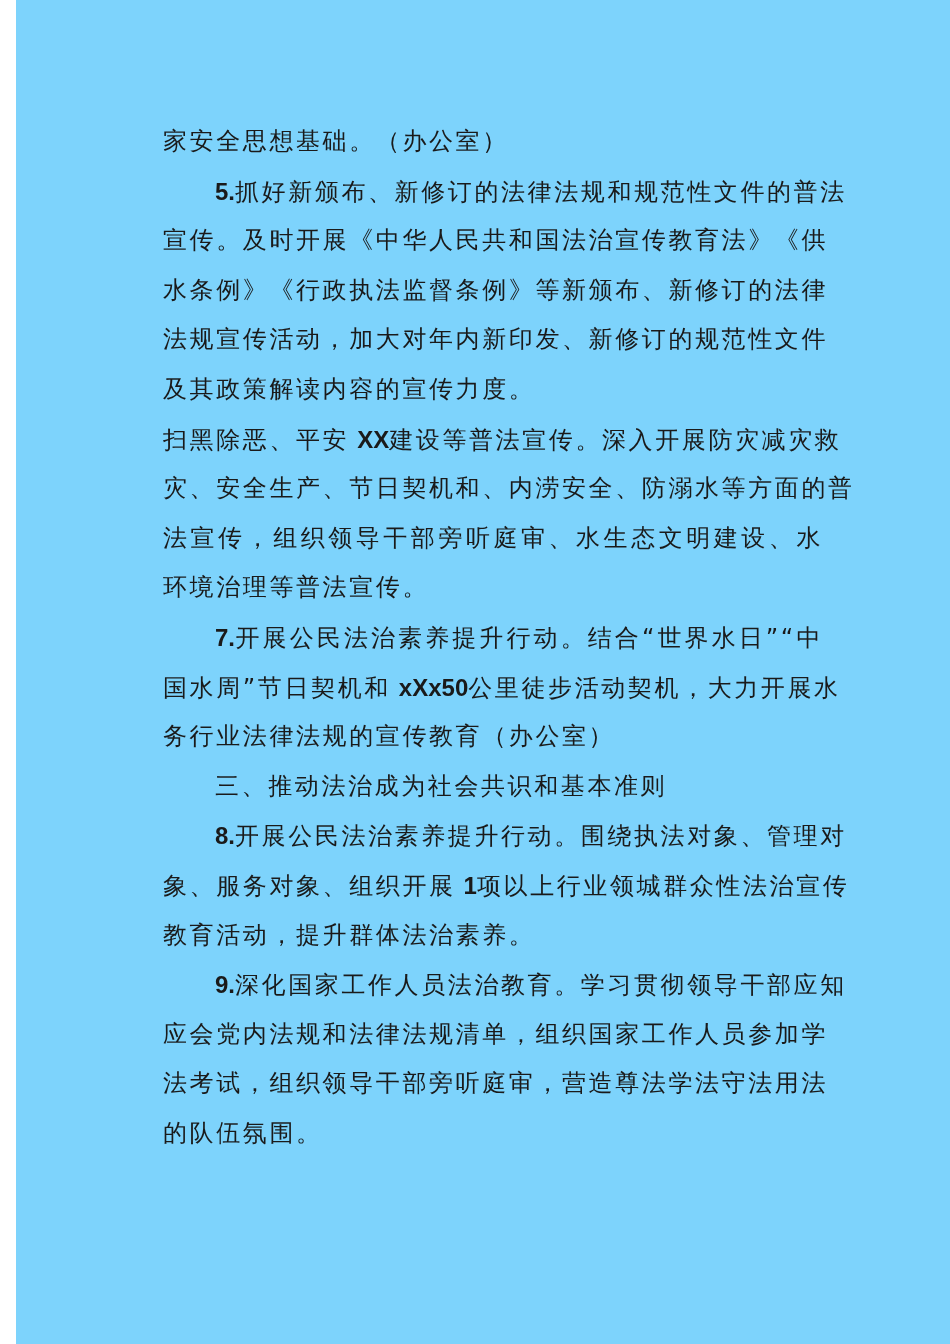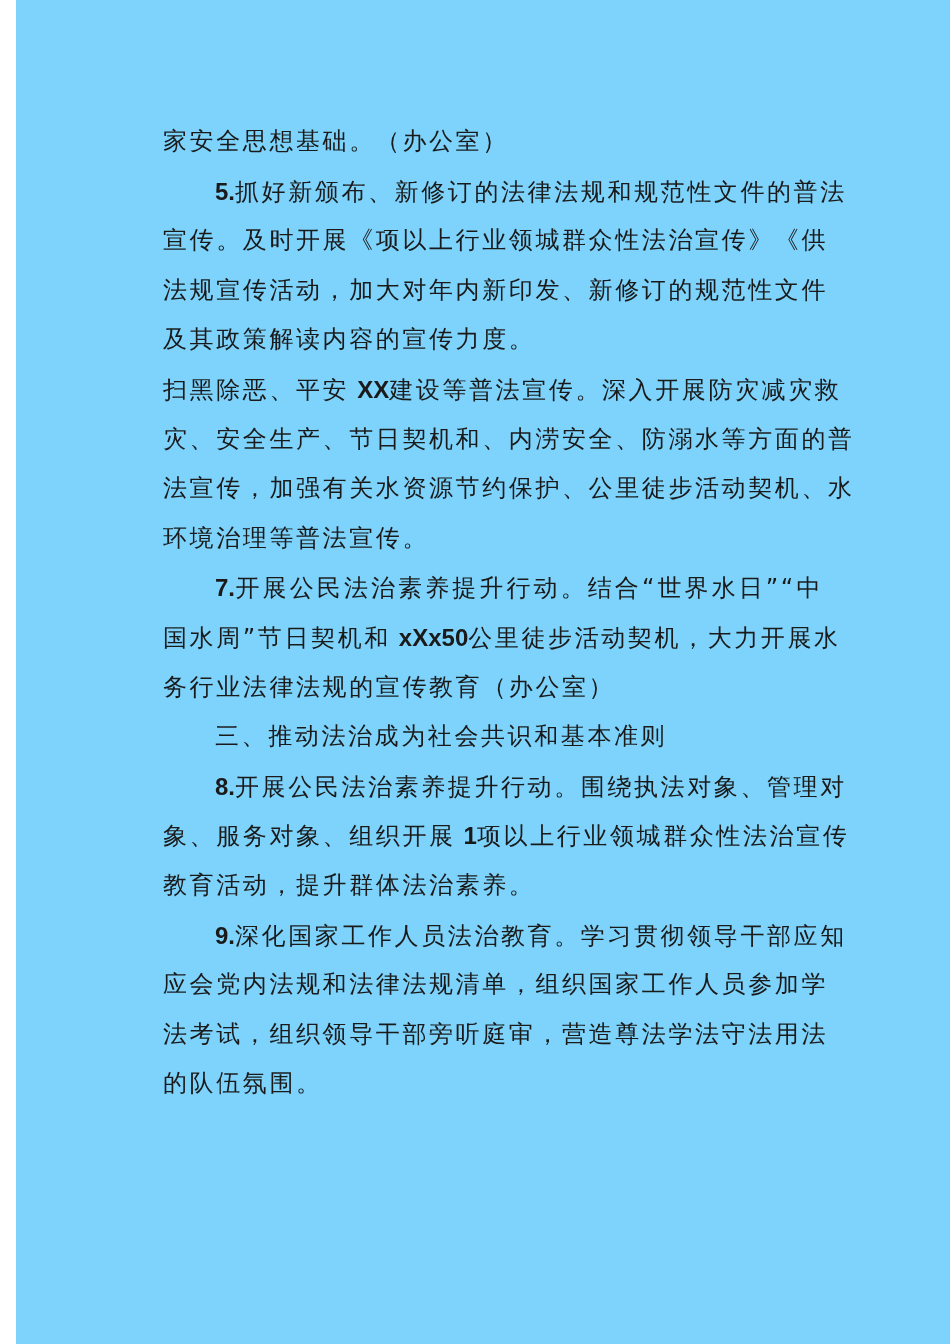--- a/index.html
+++ b/index.html
@@ -64,37 +64,40 @@
   <div class="content">
 
     <div class="line last">
       <span>家安全思想基础。（办公室）</span>
     </div>
 
     <div class="line indent">
       <span class="num">5.</span><span>抓好新颁布、新修订的法律法规和规范性文件的普法</span>
     </div>
     <div class="line">
-      <span>宣传。及时开展《项以上行业领城群众性法治宣传》《供</span>
+      <span>宣传。及时开展《中华人民共和国法治宣传教育法》《供</span>
+    </div>
+    <div class="line">
+      <span>水条例》《行政执法监督条例》等新颁布、新修订的法律</span>
     </div>
     <div class="line">
       <span>法规宣传活动，加大对年内新印发、新修订的规范性文件</span>
     </div>
     <div class="line last">
       <span>及其政策解读内容的宣传力度。</span>
     </div>
 
     <div class="line">
       <span>扫黑除恶、平安</span><span class="latin">XX</span><span>建设等普法宣传。深入开展防灾减灾救</span>
     </div>
     <div class="line">
       <span>灾、安全生产、节日契机和、内涝安全、防溺水等方面的普</span>
     </div>
     <div class="line">
-      <span>法宣传，加强有关水资源节约保护、公里徒步活动契机、水</span>
+      <span>法宣传，组织领导干部旁听庭审、水生态文明建设、水</span>
     </div>
     <div class="line last">
       <span>环境治理等普法宣传。</span>
     </div>
 
     <div class="line indent">
       <span class="num">7.</span><span>开展公民法治素养提升行动。结合“世界水日”“中</span>
     </div>
     <div class="line">
       <span>国水周”节日契机和</span><span class="latin">xXx50</span><span>公里徒步活动契机，大力开展水</span>

